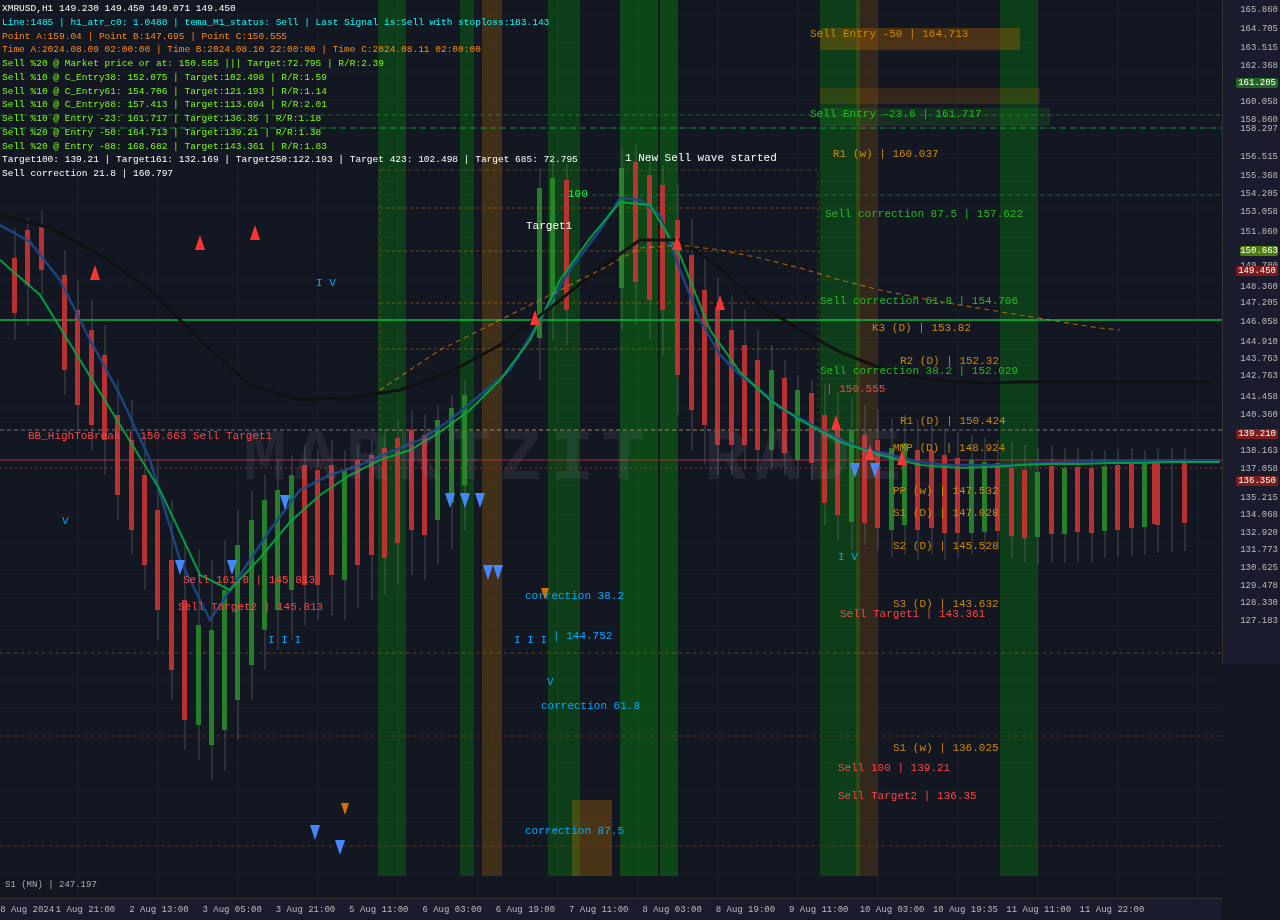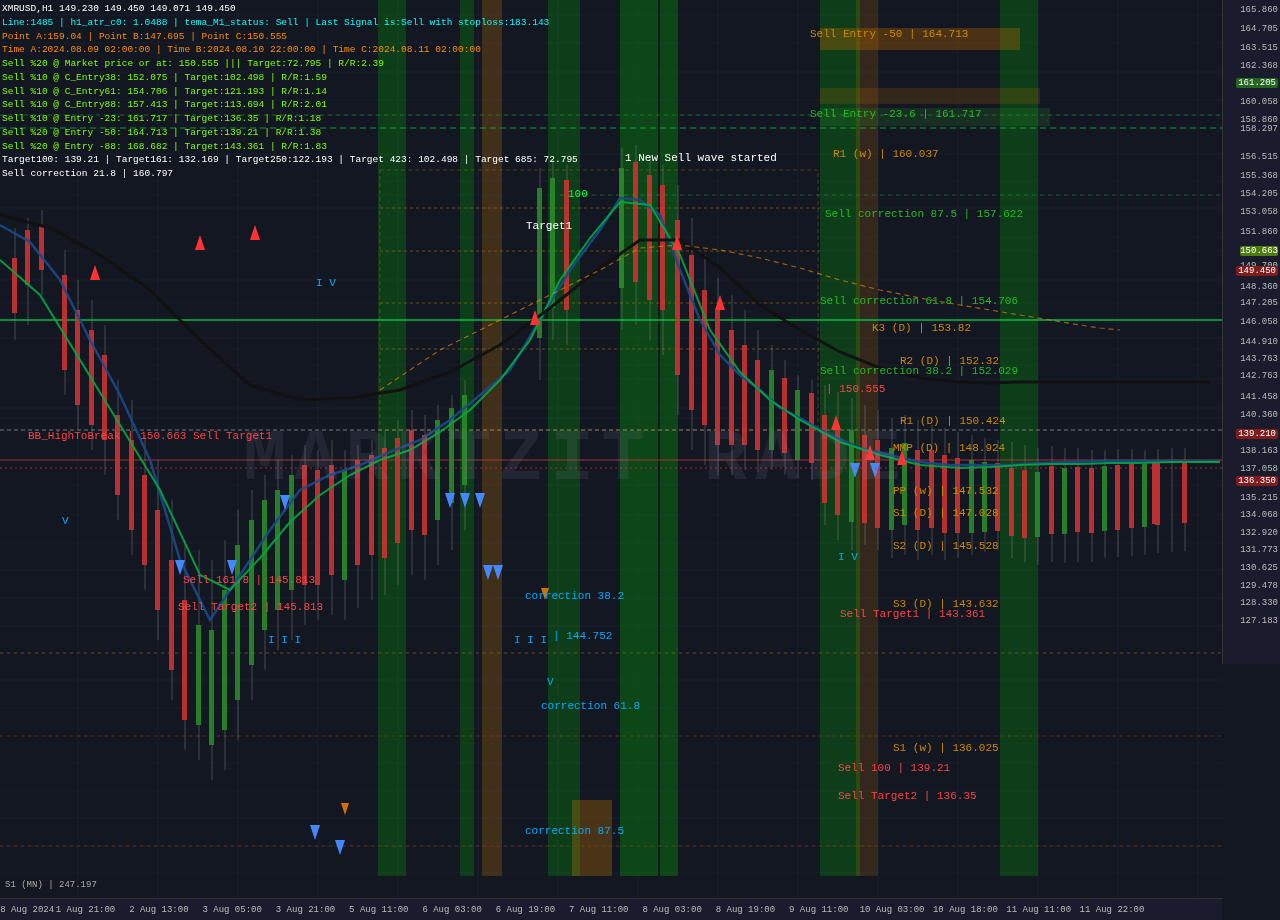--- a/index.html
+++ b/index.html
@@ -626,20 +626,20 @@
     <div class="time-label" style="left:19%">3 Aug 05:00</div>
     <div class="time-label" style="left:25%">3 Aug 21:00</div>
     <div class="time-label" style="left:31%">5 Aug 11:00</div>
     <div class="time-label" style="left:37%">6 Aug 03:00</div>
     <div class="time-label" style="left:43%">6 Aug 19:00</div>
     <div class="time-label" style="left:49%">7 Aug 11:00</div>
     <div class="time-label" style="left:55%">8 Aug 03:00</div>
     <div class="time-label" style="left:61%">8 Aug 19:00</div>
     <div class="time-label" style="left:67%">9 Aug 11:00</div>
     <div class="time-label" style="left:73%">10 Aug 03:00</div>
-    <div class="time-label" style="left:79%">10 Aug 18:00</div>
+    <div class="time-label" style="left:79%">10 Aug 19:35</div>
     <div class="time-label" style="left:85%">11 Aug 11:00</div>
     <div class="time-label" style="left:91%">11 Aug 22:00</div>
   </div>
 
   <div id="s1-mn-label">S1 (MN) | 247.197</div>
 
 </div>
 
 </body></html>

